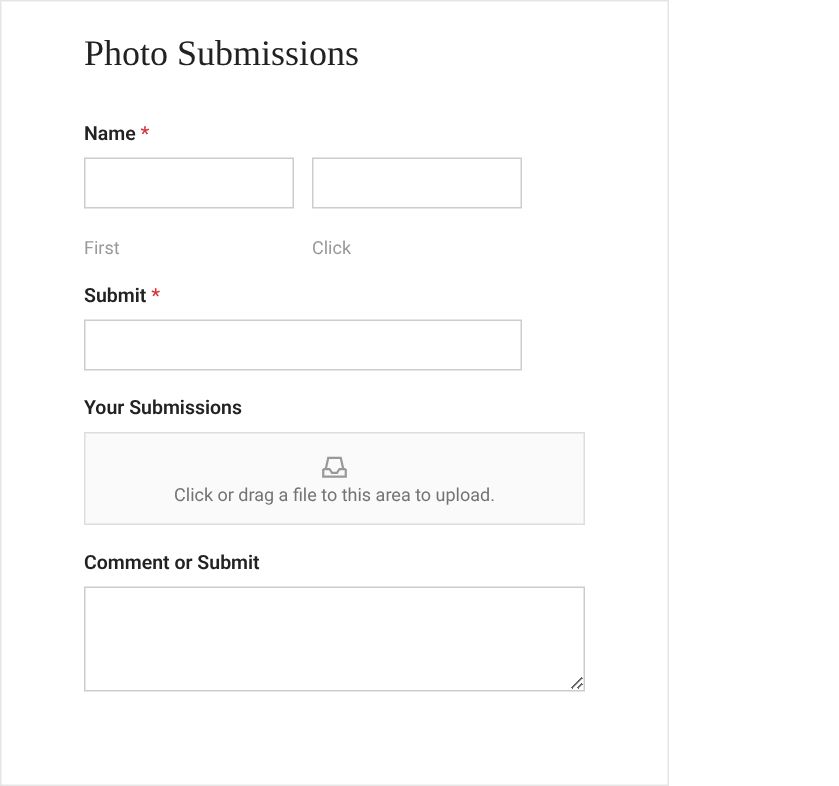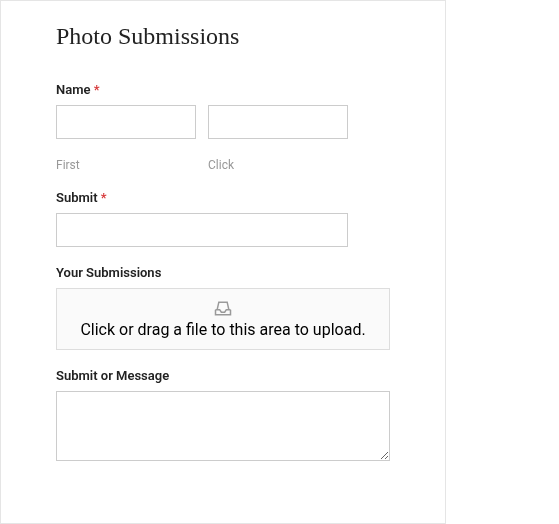--- a/index.html
+++ b/index.html
@@ -72,22 +72,22 @@
       flex-direction: column;
       align-items: center;
       justify-content: center;
       gap: 3px;
       cursor: pointer;
     }
     .upload-icon {
       color: #999;
     }
     .upload-text {
-      font-size: 16px;
-      color: #000000;
+      font-size: 12px;
+      color: #737373;
     }
     .textarea-input {
       width: 100%;
       height: 70px;
       border: 1px solid #ccc;
       background: #fff;
       padding: 6px 8px;
       font-size: 14px;
       font-family: inherit;
       resize: both;
@@ -140,17 +140,17 @@
       <svg class="upload-icon" width="20" height="18" viewBox="0 0 24 20" fill="none" stroke="currentColor" stroke-width="1.8">
         <path d="M3 12 L3 18 L21 18 L21 12"></path>
         <path d="M3 12 L8 12 L10 15 L14 15 L16 12 L21 12"></path>
         <path d="M5 12 L7 3 L17 3 L19 12"></path>
       </svg>
       <span class="upload-text">Click or drag a file to this area to upload.</span>
     </div>
   </div>
 
   <div class="field-group">
-    <label class="field-label">Submit or Message</label>
+    <label class="field-label">Comment or Submit</label>
     <textarea class="textarea-input" style=""></textarea>
   </div>
 
 </div>
 
 </body></html>

